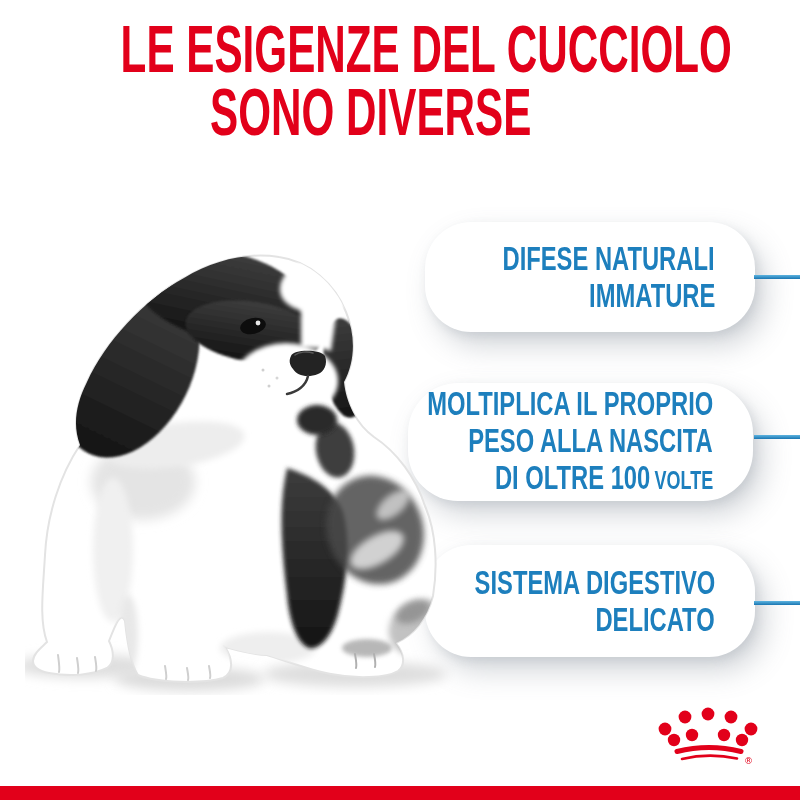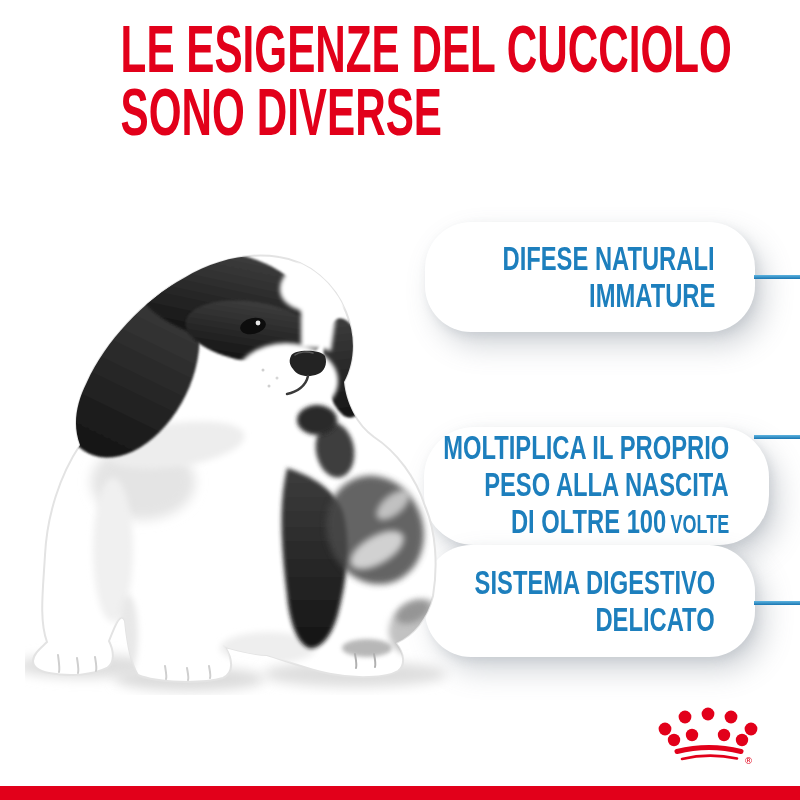--- a/index.html
+++ b/index.html
@@ -1,30 +1,30 @@
 <!DOCTYPE html>
 <html><head>
 <meta charset="utf-8">
 <style>
   html,body{margin:0;padding:0;background:#fff;}
   .canvas{position:relative;width:800px;height:800px;background:#ffffff;overflow:hidden;
           font-family:"Liberation Sans",sans-serif;}
 
   
-  .title{position:absolute;top:17px;left:0;width:652px;text-align:left;z-index:2;}
+  .title{position:absolute;top:17px;left:0;width:652px;text-align:right;z-index:2;}
   .tline{font-size:67px;line-height:63px;font-weight:bold;color:#e2001a;
          transform:scaleX(.63);transform-origin:50% 50%;white-space:nowrap;}
 
   
   .card{position:absolute;background:#ffffff;z-index:2;
         box-shadow:10px 14px 28px rgba(108,118,134,.30), 3px 4px 10px rgba(120,130,142,.16);
         display:flex;flex-direction:column;justify-content:center;align-items:flex-end;
         padding-right:40px;box-sizing:border-box;}
   .card1{left:425px;top:222px;width:330px;height:110px;border-radius:46px;}
-  .card2{left:424px;top:383px;width:345px;height:118px;border-radius:50px;margin-top:44px;}
+  .card2{left:408px;top:383px;width:345px;height:118px;border-radius:50px;}
   .card3{left:425px;top:545px;width:330px;height:112px;border-radius:46px;text-align:center;}
   .bline{font-size:33px;line-height:37px;font-weight:bold;color:#1d7fbd;
          transform:scaleX(.72);transform-origin:100% 50%;white-space:nowrap;}
   .bline .small{font-size:25px;margin-left:6px;}
 
   
   .tick{position:absolute;right:0;width:46px;height:4px;z-index:2;
         background:linear-gradient(180deg,#5db4e0 0%,#1a76b2 100%);}
   .tick1{top:275px;} .tick2{top:435px;} .tick3{top:601px;}
 

